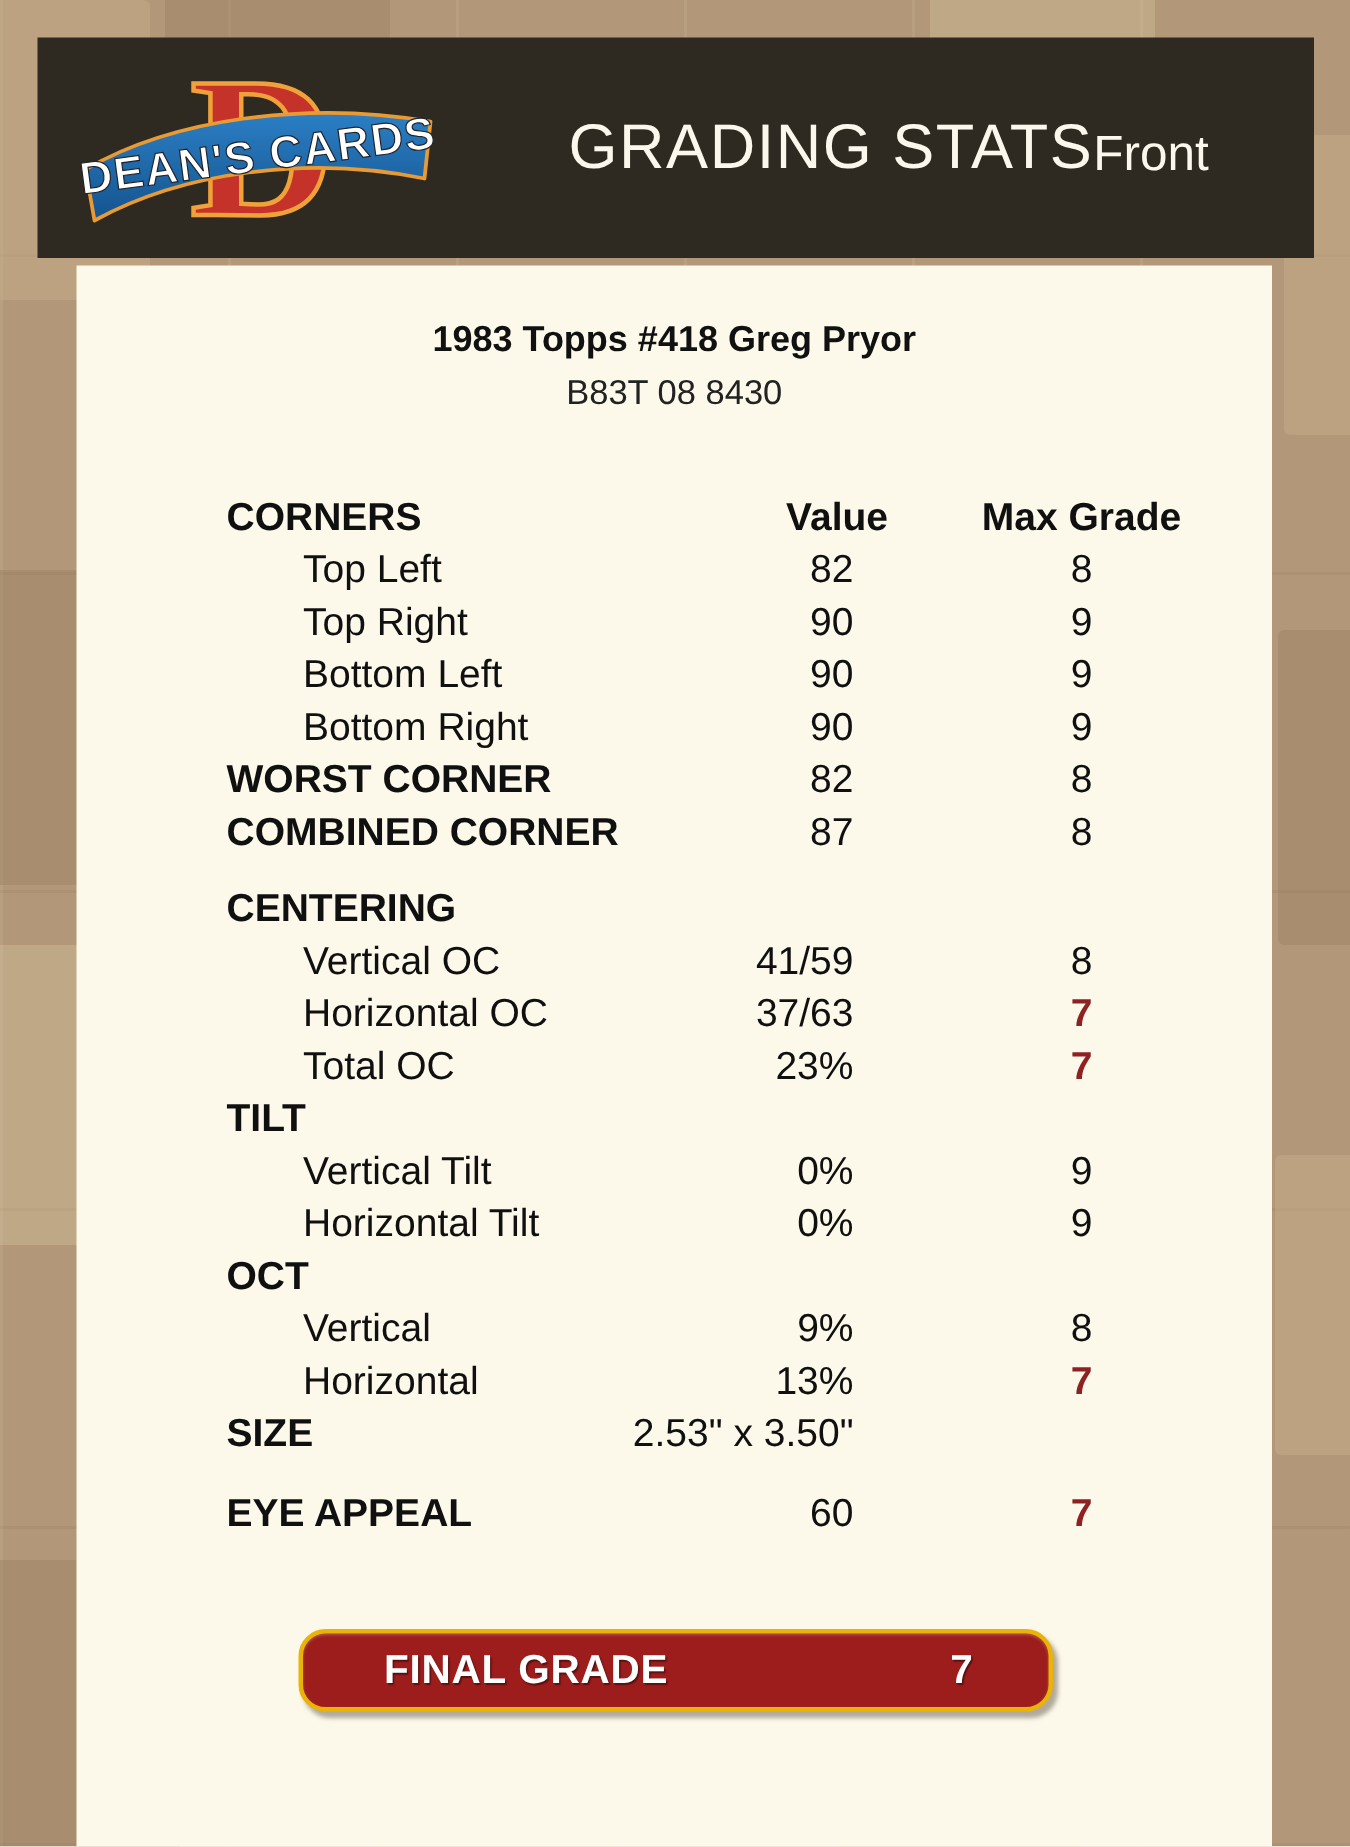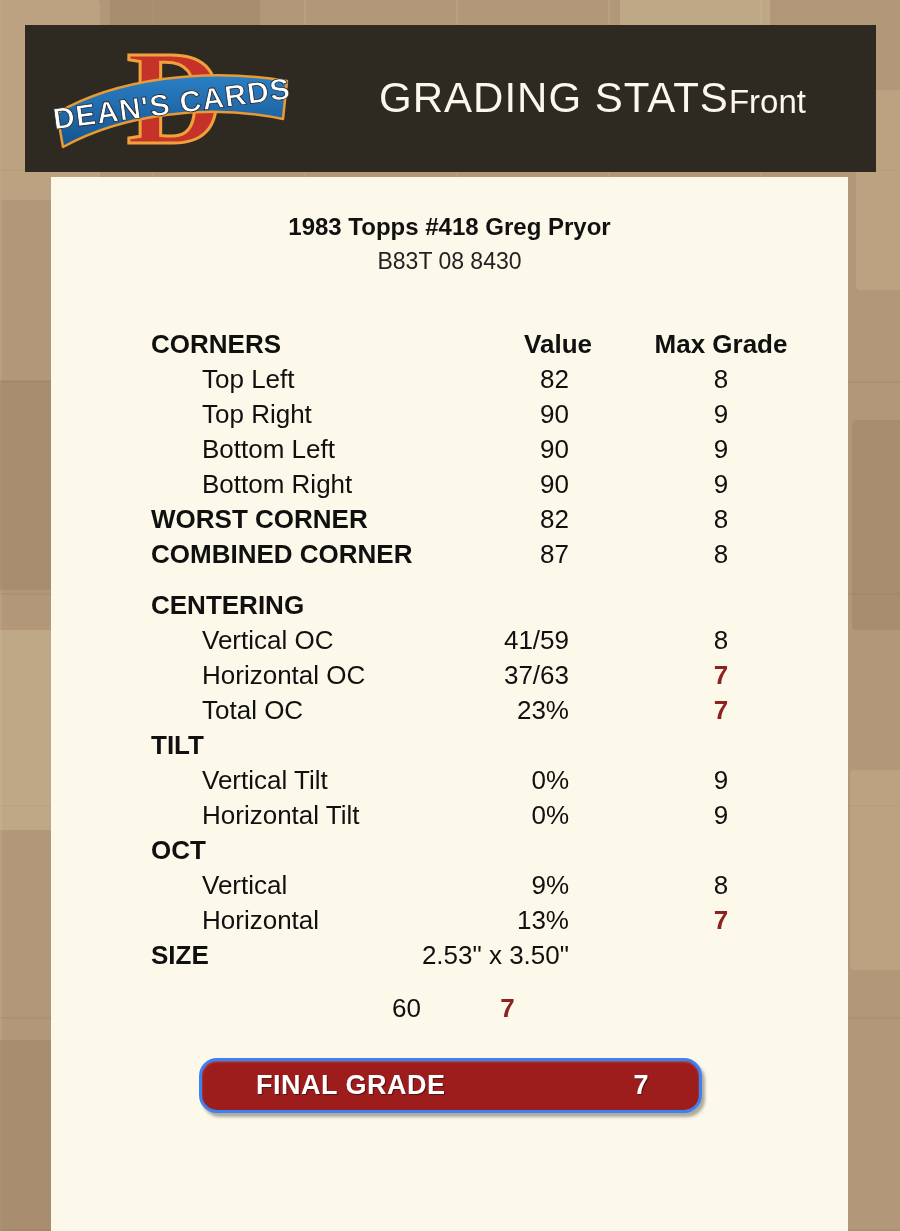--- a/index.html
+++ b/index.html
@@ -34,22 +34,22 @@
   .cl { text-align:left; white-space:nowrap; }
   .cv { text-align:right; white-space:nowrap; }
   .cm { text-align:center; padding-left:25px; white-space:nowrap; }
   .sec { font-weight:bold; }
   .sub { padding-left:51px; }
   .red { color:#8e2222; font-weight:bold; }
   .hdr .cv { transform:translateX(23px);text-align:right; }
   .gap16 { margin-top:16px; }
   .gap18 { margin-top:18px; }
 
-  .final-grade { position:relative; margin:32px 0 0 148px; width:503px; height:55px;
-                 background:#9d1d1d; border:3px solid #3b82f6; border-radius:18px;
+  .final-grade { position:relative; margin:60px 0 0 148px; width:503px; height:55px;
+                 background:#9d1d1d; border:3px solid #eab308; border-radius:18px;
                  box-shadow:3px 4px 3px rgba(125,118,104,0.6), inset 0 1px 2px rgba(255,255,255,0.25);
                  display:flex; align-items:center; justify-content:space-between;
                  padding:0 50px 0 54px; cursor:default; }
   .final-grade span { color:#fff; font-size:27px; font-weight:bold; letter-spacing:0.5px;
                       text-shadow:1px 1px 1px rgba(0,0,0,0.45); }
 </style>
 </head>
 <body>
 
 <div class="page">
@@ -178,20 +178,21 @@
         <span class="cv">13%</span>
         <span class="cm red">7</span>
       </div>
       <div class="trow">
         <span class="cl sec">SIZE</span>
         <span class="cv">2.53" x 3.50"</span>
         <span class="cm"></span>
       </div>
 
       <div class="trow gap18">
+        <span class="cl sec">EYE APPEAL</span>
         <span class="cv">60</span>
         <span class="cm red">7</span>
       </div>
     </div>
 
     <div class="final-grade">
       <span>FINAL GRADE</span>
       <span>7</span>
     </div>
   </main>

